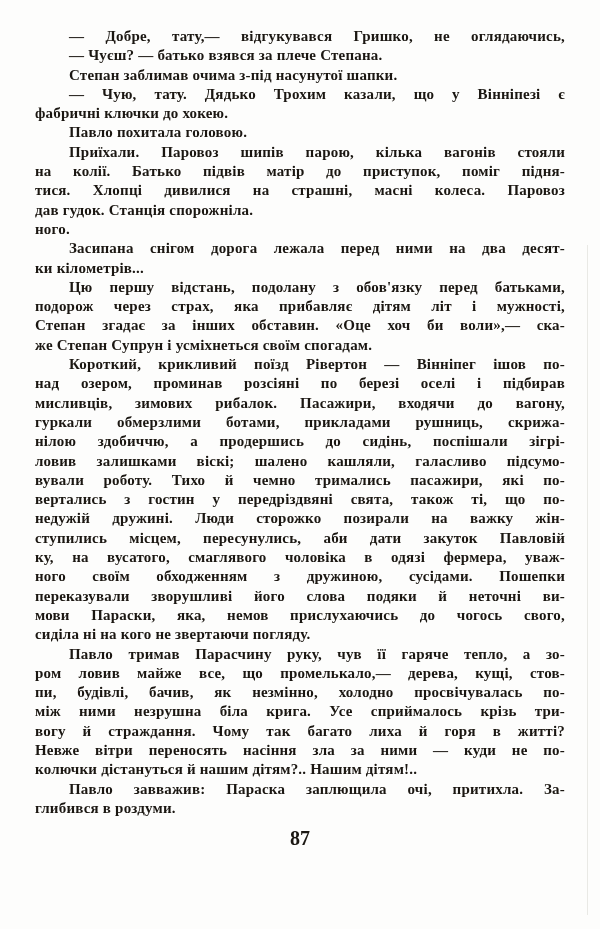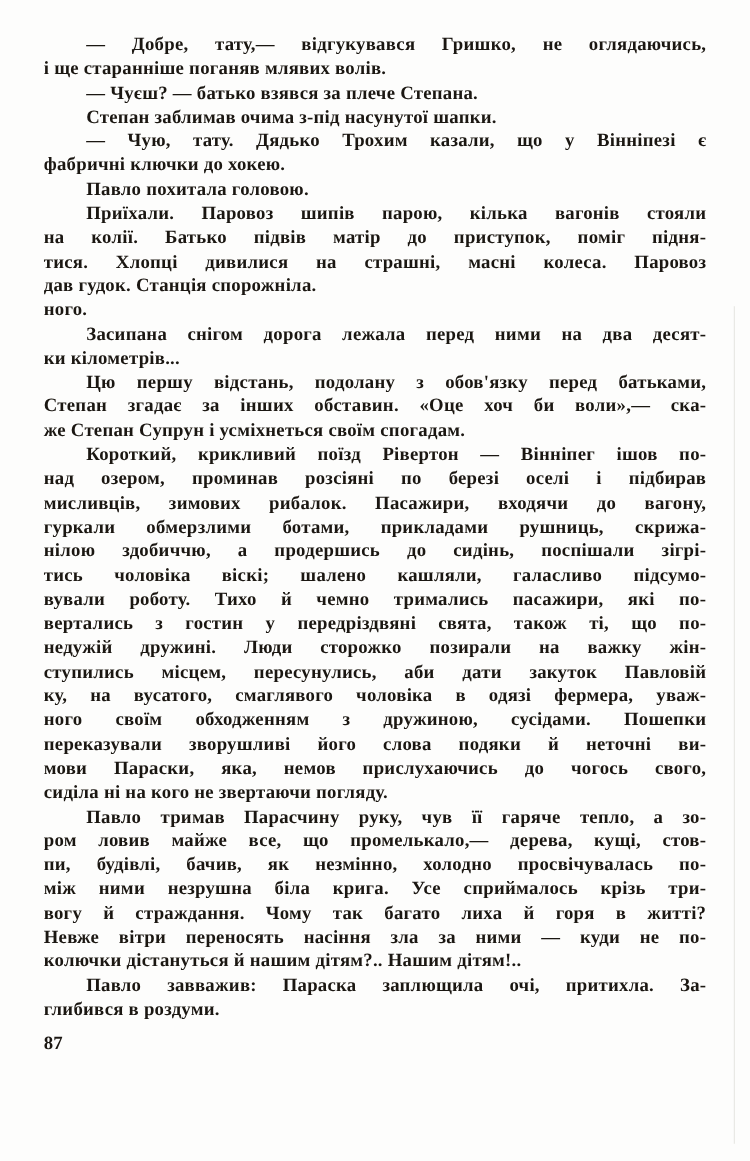--- a/index.html
+++ b/index.html
@@ -39,41 +39,41 @@
   }
   .line.last {
     text-align-last: left;
   }
   .line.first {
     text-indent: 34px;
   }
   .page-number {
     width: 530px;
     margin-top: 9px;
-    font-size: 15px;
+    text-align: center;
+    font-size: 20px;
     font-weight: 700;
     color: #1b1712;
   }
   .page-edge {
     position: absolute;
     right: 12px;
     top: 245px;
     bottom: 14px;
     width: 1px;
     background: #e9e9e5;
   }
 </style>
 </head>
 <body>
 
 <div class="page">
   <div class="text-block" id="text-block">
       <div class="para">
         <div class="line first">— Добре, тату,— відгукувався Гришко, не оглядаючись,</div>
-        <div class="line last">і ще старанніше поганяв млявих волів.</div>
       </div>
       <div class="para">
         <div class="line first last">— Чуєш? — батько взявся за плече Степана.</div>
       </div>
       <div class="para">
         <div class="line first last">Степан заблимав очима з-під насунутої шапки.</div>
       </div>
       <div class="para">
         <div class="line first">— Чую, тату. Дядько Трохим казали, що у Вінніпезі є</div>
         <div class="line last">фабричні ключки до хокею.</div>
@@ -89,30 +89,31 @@
       </div>
       <div class="para">
         <div class="line last">ного.</div>
       </div>
       <div class="para">
         <div class="line first">Засипана снігом дорога лежала перед ними на два десят-</div>
         <div class="line last">ки кілометрів...</div>
       </div>
       <div class="para">
         <div class="line first">Цю першу відстань, подолану з обов'язку перед батьками,</div>
+        <div class="line">подорож через страх, яка прибавляє дітям літ і мужності,</div>
         <div class="line">Степан згадає за інших обставин. «Оце хоч би воли»,— ска-</div>
         <div class="line last">же Степан Супрун і усміхнеться своїм спогадам.</div>
       </div>
       <div class="para">
         <div class="line first">Короткий, крикливий поїзд Рівертон — Вінніпег ішов по-</div>
         <div class="line">над озером, проминав розсіяні по березі оселі і підбирав</div>
         <div class="line">мисливців, зимових рибалок. Пасажири, входячи до вагону,</div>
         <div class="line">гуркали обмерзлими ботами, прикладами рушниць, скрижа-</div>
         <div class="line">нілою здобиччю, а продершись до сидінь, поспішали зігрі-</div>
-        <div class="line">тись чоловіка віскі; шалено кашляли, галасливо підсумо-</div>
+        <div class="line">ловив залишками віскі; шалено кашляли, галасливо підсумо-</div>
         <div class="line">вували роботу. Тихо й чемно тримались пасажири, які по-</div>
         <div class="line">вертались з гостин у передріздвяні свята, також ті, що по-</div>
         <div class="line">недужій дружині. Люди сторожко позирали на важку жін-</div>
         <div class="line">ступились місцем, пересунулись, аби дати закуток Павловій</div>
         <div class="line">ку, на вусатого, смаглявого чоловіка в одязі фермера, уваж-</div>
         <div class="line">ного своїм обходженням з дружиною, сусідами. Пошепки</div>
         <div class="line">переказували зворушливі його слова подяки й неточні ви-</div>
         <div class="line">мови Параски, яка, немов прислухаючись до чогось свого,</div>
         <div class="line last">сиділа ні на кого не звертаючи погляду.</div>
       </div>

